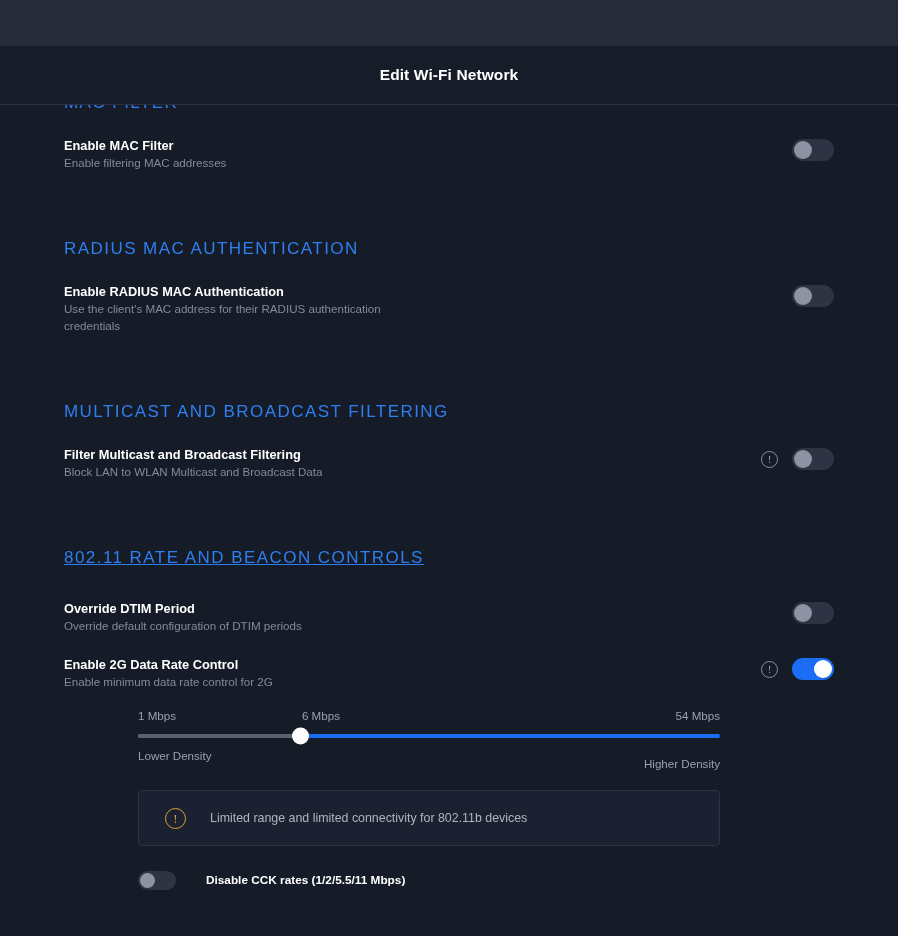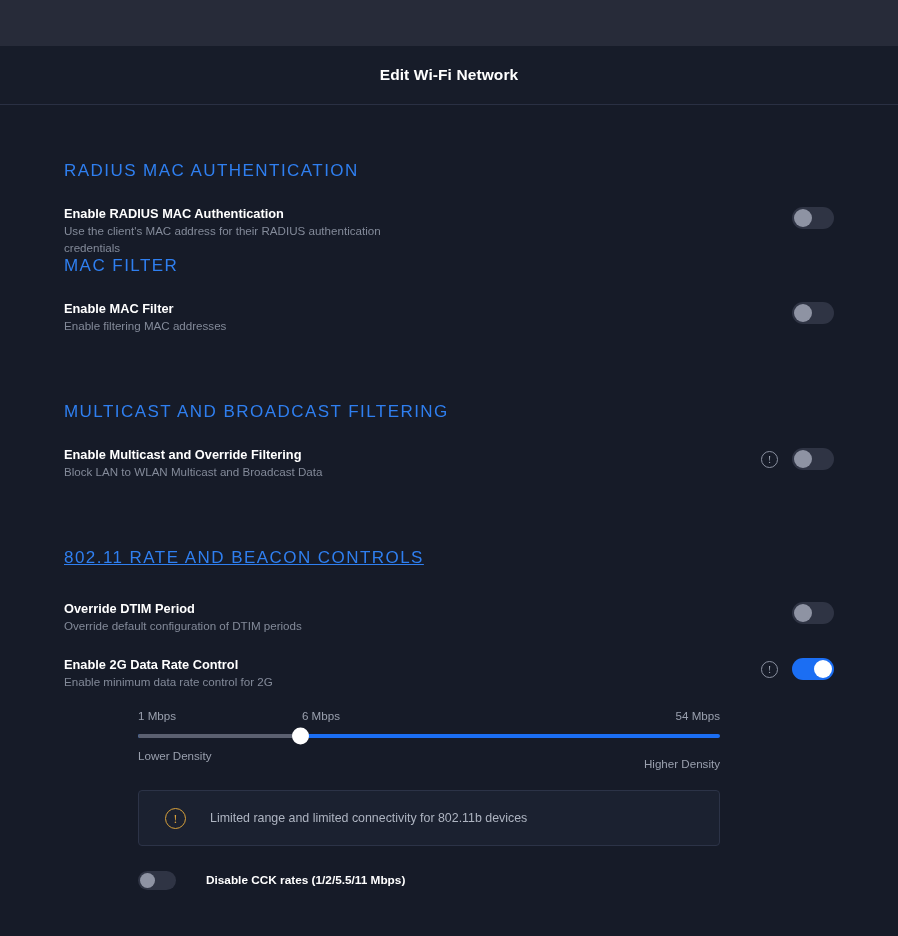--- a/index.html
+++ b/index.html
@@ -276,53 +276,53 @@
 <div class="app">
 
   <div class="topbar"></div>
 
   <div class="titlebar">
     <div class="titlebar-text">Edit Wi-Fi Network</div>
   </div>
 
   <div class="content">
     <div class="scroller" id="scroller">
+        <div class="section" style="margin-top: 0px;">
+          <div class="section-heading" style="margin-bottom: 24px;">MAC FILTER</div>
+          <div class="row">
+            <div class="row-text">
+              <div class="row-label">Enable MAC Filter</div>
+              <div class="row-desc">Enable filtering MAC addresses</div>
+            </div>
+            <div class="row-controls">
+              <div class="toggle">
+                <div class="knob"></div>
+              </div>
+            </div>
+          </div>
+        </div>
         <div class="section" style="margin-top: 68px;">
           <div class="section-heading" style="margin-bottom: 24px;">RADIUS MAC AUTHENTICATION</div>
           <div class="row">
             <div class="row-text">
               <div class="row-label">Enable RADIUS MAC Authentication</div>
               <div class="row-desc">Use the client's MAC address for their RADIUS authentication credentials</div>
-            </div>
-            <div class="row-controls">
-              <div class="toggle">
-                <div class="knob"></div>
-              </div>
-            </div>
-          </div>
-        </div>
-        <div class="section" style="margin-top: 0px;">
-          <div class="section-heading" style="margin-bottom: 24px;">MAC FILTER</div>
-          <div class="row">
-            <div class="row-text">
-              <div class="row-label">Enable MAC Filter</div>
-              <div class="row-desc">Enable filtering MAC addresses</div>
             </div>
             <div class="row-controls">
               <div class="toggle">
                 <div class="knob"></div>
               </div>
             </div>
           </div>
         </div>
         <div class="section" style="margin-top: 68px;">
           <div class="section-heading" style="margin-bottom: 24px;">MULTICAST AND BROADCAST FILTERING</div>
           <div class="row">
             <div class="row-text">
-              <div class="row-label">Enable Multicast and Override Filtering</div>
+              <div class="row-label">Filter Multicast and Broadcast Filtering</div>
               <div class="row-desc">Block LAN to WLAN Multicast and Broadcast Data</div>
             </div>
             <div class="row-controls">
               <div class="info-icon">
                 <span>!</span>
               </div>
               <div class="toggle">
                 <div class="knob"></div>
               </div>
             </div>

